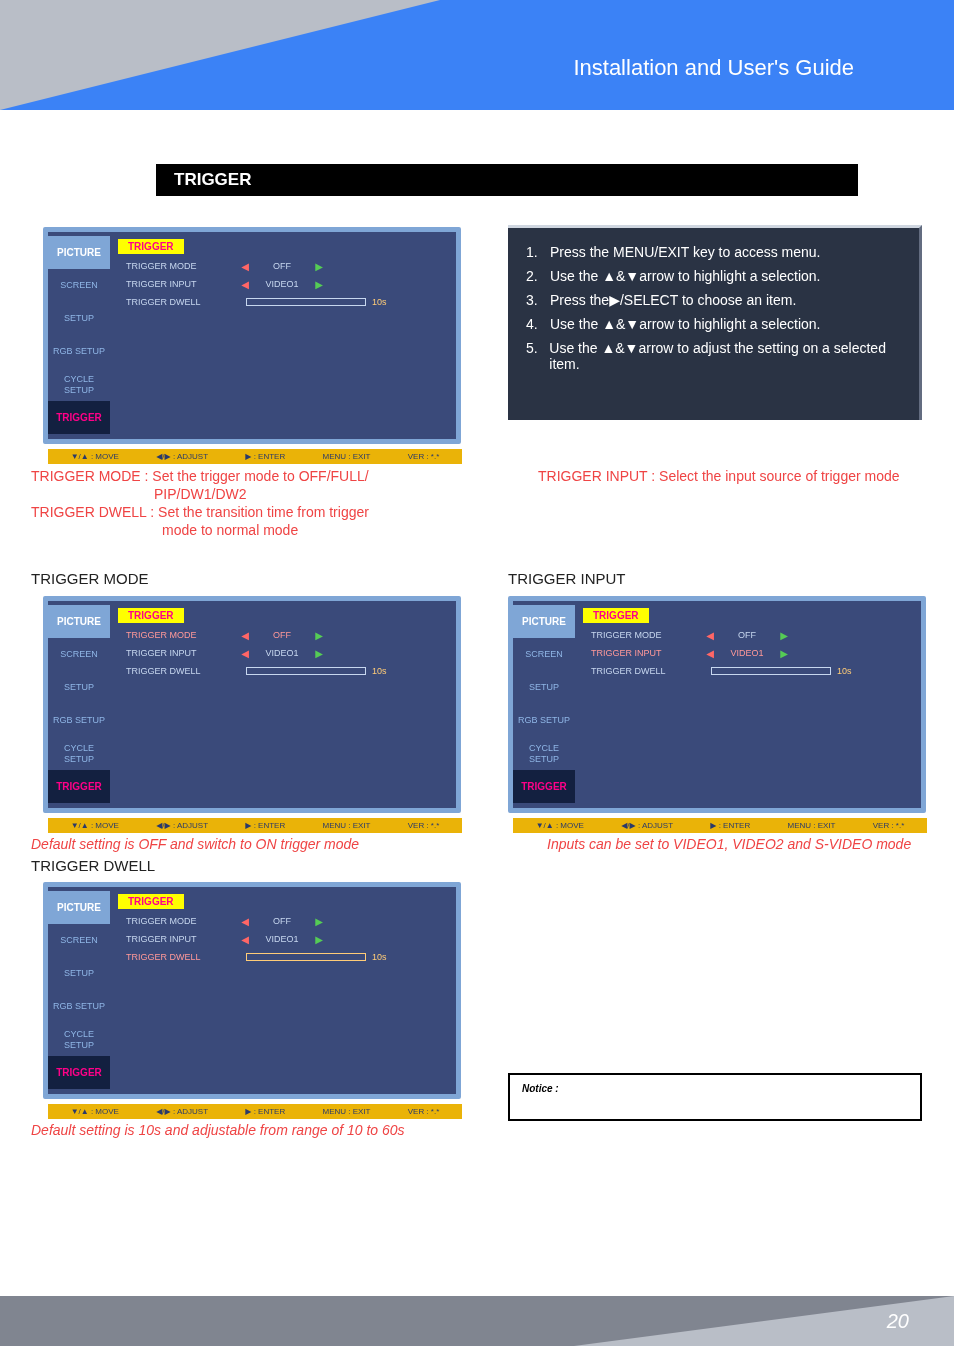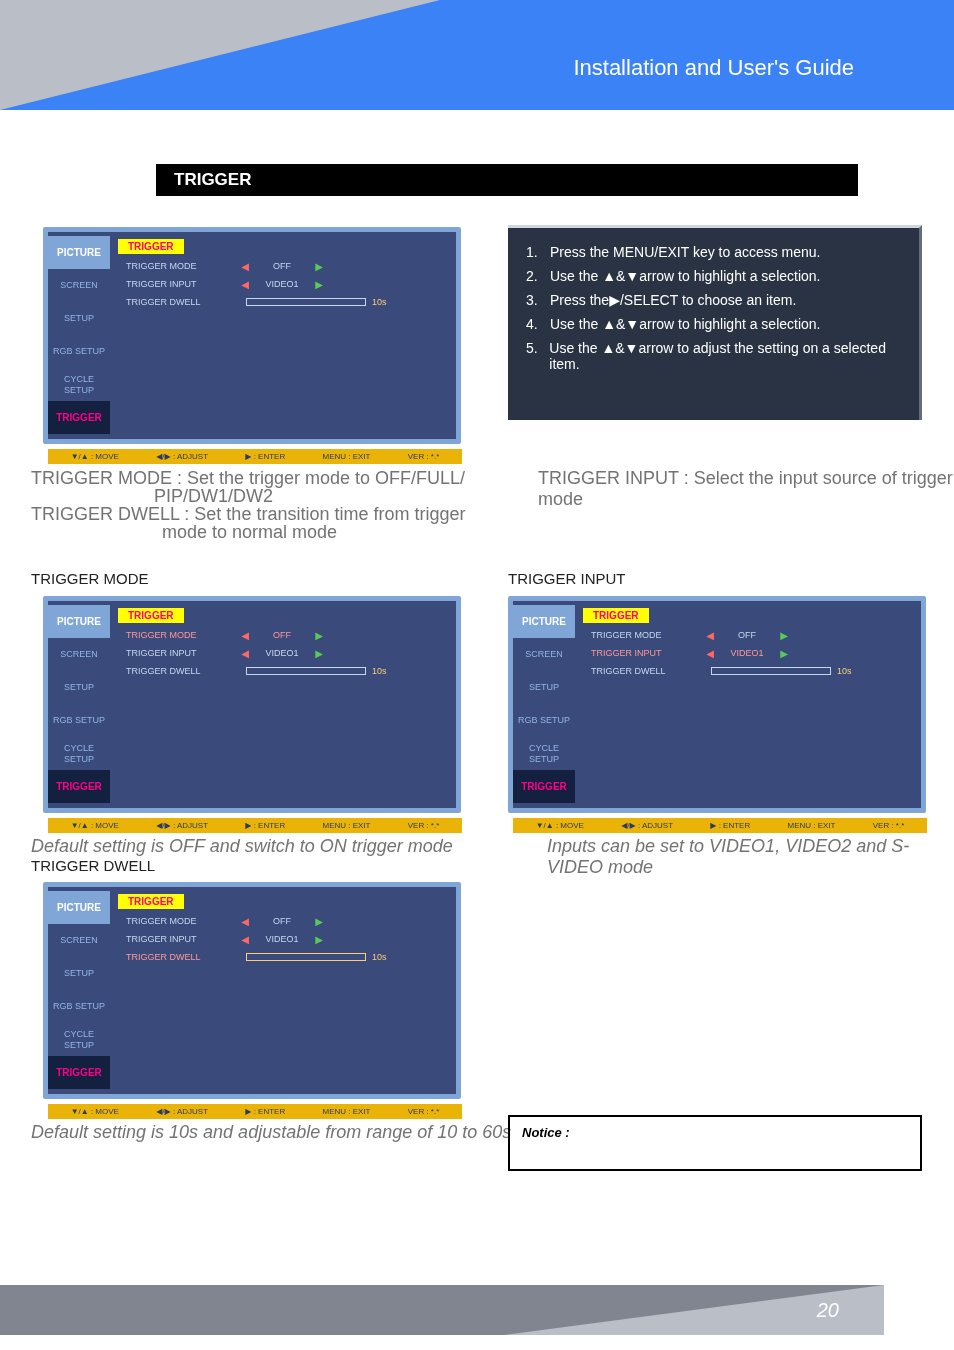--- a/index.html
+++ b/index.html
@@ -4,21 +4,21 @@
 <style>
   * { margin:0; padding:0; box-sizing:border-box; }
   body { width:954px; height:1350px; background:#fff; font-family:Arial,Helvetica,sans-serif; position:relative; overflow:hidden; }
 
   
   .hdr      { position:absolute; left:0; top:0; width:954px; height:110px; background:#3b82f6; }
   .hdr-tri  { position:absolute; left:0; top:0; width:0; height:0; border-left:440px solid #b9bec7; border-bottom:110px solid transparent; }
   .hdr-title{ position:absolute; right:100px; top:55px; color:#fff; font-size:22px; }
 
   
-  .ftr      { position:absolute; left:0; bottom:15px; width:884px; height:50px; background:#808590; }
+  .ftr      { position:absolute; left:0; bottom:4px; width:954px; height:50px; background:#808590; }
   .ftr-tri  { position:absolute; right:0; bottom:0; width:0; height:0; border-right:380px solid #b9bec7; border-top:50px solid transparent; }
   .ftr-num  { position:absolute; right:45px; bottom:13px; color:#fff; font-size:20px; font-style:italic; }
 
   
   .pill     { position:absolute; left:156px; top:164px; width:702px; height:32px; background:#000; color:#fff; font-size:17px; font-weight:bold; padding:6px 0 0 18px; }
 
   
   .osd      { position:absolute; width:418px; height:217px; background:#3a4a7a; border:5px solid #7fa6d6; border-radius:2px; }
   .osd-side { position:absolute; left:0; top:4px; bottom:4px; width:62px; }
   .osd-body { position:absolute; left:70px; top:4px; right:4px; bottom:4px; }
@@ -30,31 +30,31 @@
   .osd-row.sel { color:#f99; }
   .osd-lbl  { width:120px; padding-left:8px; }
   .osd-val  { width:60px; text-align:center; }
   .osd-arr  { color:#f66; width:14px; text-align:center; font-size:10px; }
   .osd-arr.g{ color:#5c5; }
   .osd-bar  { width:120px; height:8px; border:1px solid #c7d7ef; margin-left:8px; }
   .osd-bar.sel{ border-color:#fc7; }
   .osd-10s  { color:#fc7; font-size:9px; margin-left:6px; }
   .osd-ftr  { position:absolute; left:0; right:-6px; bottom:-25px; height:15px; background:#eab308; color:#2a3a6a; font-size:8px; display:flex; justify-content:space-around; align-items:center; padding:0 4px; }
 
-  .caption   { position:absolute; font-size:18px; color:#737373; }
+  .caption   { position:absolute; font-size:14px; color:#ef4444; }
   .caption.i { font-style:italic; }
   .subtitle  { position:absolute; font-size:15px; color:#222; }
 
   
   .instr     { position:absolute; left:508px; top:225px; width:414px; height:195px; background:#2a3344; border-top:3px solid #cfd6e0; border-right:3px solid #636c80; color:#fff; font-size:14px; padding:16px 14px 14px 18px; }
   .instr li  { list-style:none; margin-bottom:8px; display:flex; gap:6px; }
   .instr .n  { width:18px; }
 
   
-  .notice    { position:absolute; left:508px; top:1115px; width:414px; border:2px solid #000; padding:8px 10px 10px 12px; font-size:13px; font-style:italic; }
+  .notice    { position:absolute; left:508px; top:1073px; width:414px; border:2px solid #000; padding:8px 10px 10px 12px; font-size:10px; font-style:italic; }
   .notice .ttl{ font-weight:bold; font-style:italic; display:block; margin-bottom:4px; }
 </style>
 </head>
 <body>
 
 <div class="hdr">
   <div class="hdr-tri"></div>
   <div class="hdr-title">Installation and User's Guide</div>
 </div>
 

